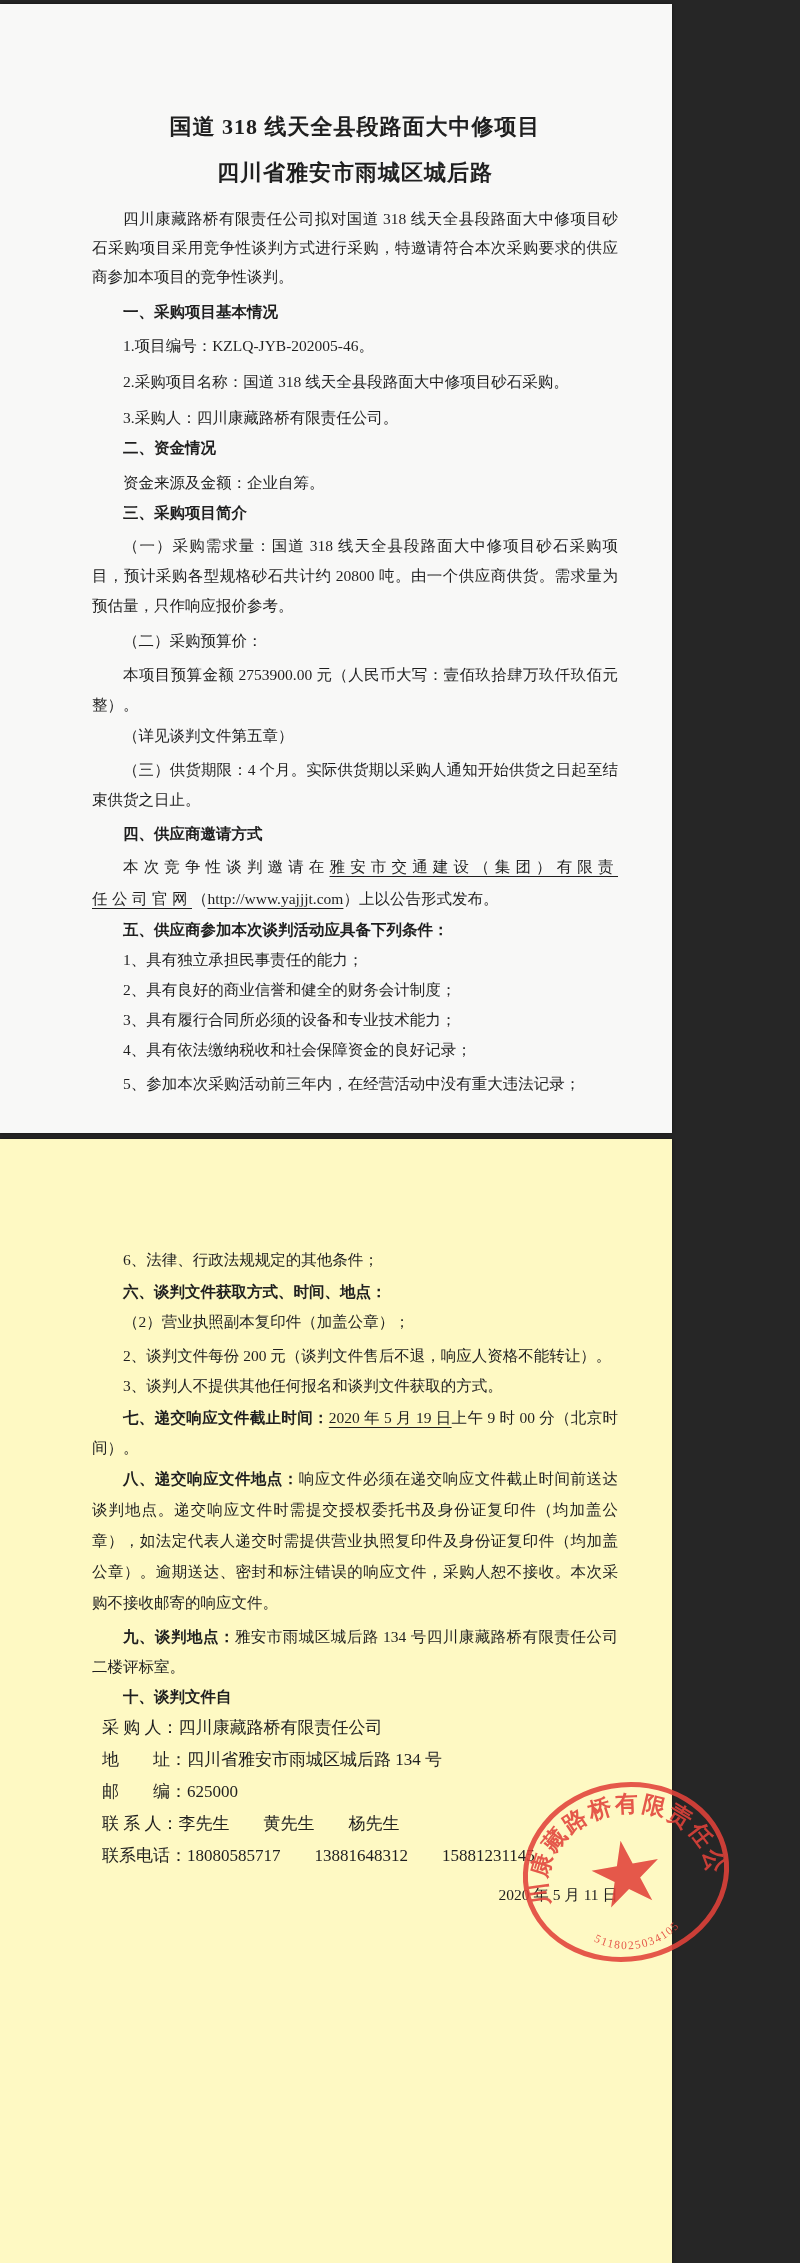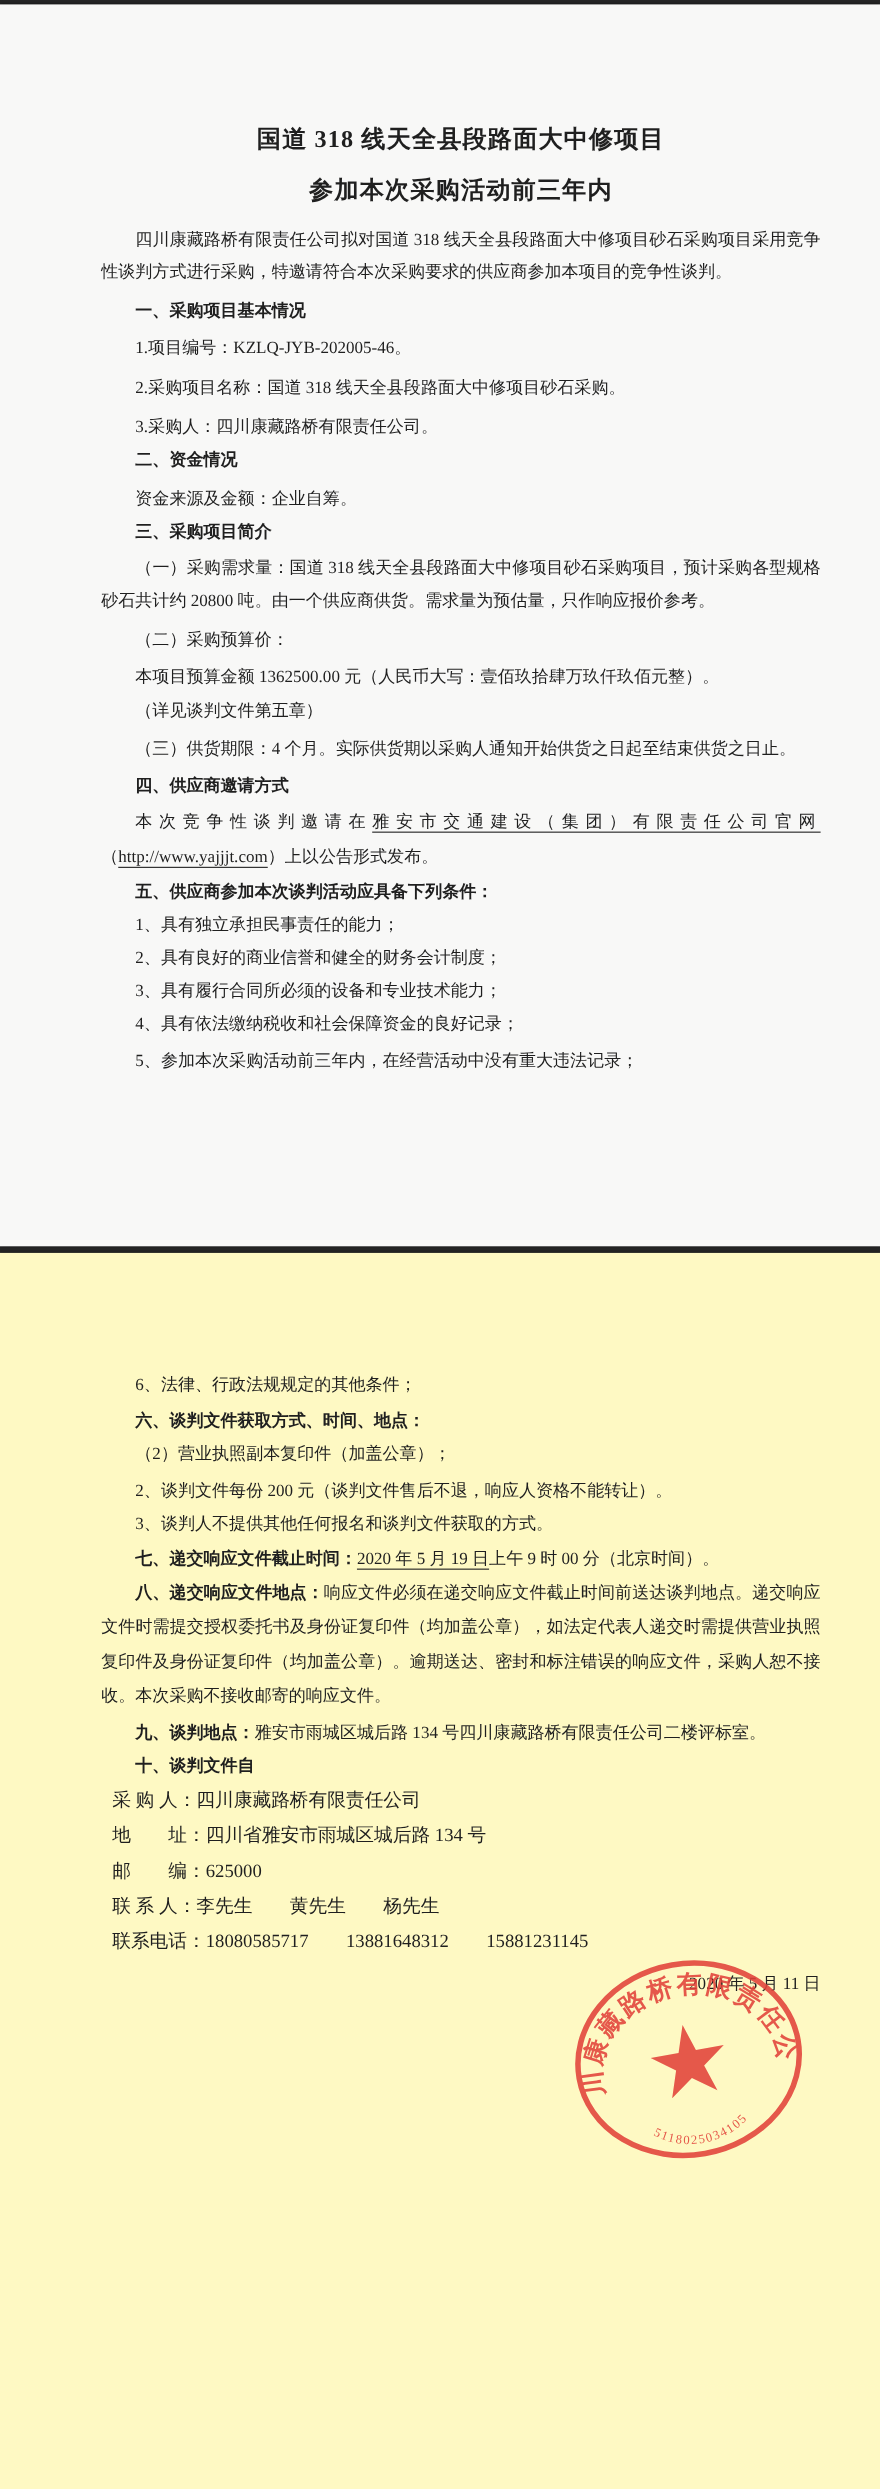--- a/index.html
+++ b/index.html
@@ -3,21 +3,21 @@
 <meta charset="utf-8">
 <style>
   html,body { margin:0; padding:0; }
   body {
     width:800px; height:2263px;
     background:#262626;
     font-family:"Liberation Serif","DejaVu Serif",serif;
     color:#1f1f1f;
     -webkit-font-smoothing:antialiased;
   }
-  .page { box-sizing:border-box; width:800px; box-shadow:0 0 3px rgba(0,0,0,.5); }
+  .page { box-sizing:border-box; width:672px; box-shadow:0 0 3px rgba(0,0,0,.5); }
   #page1 {
     height:1129px; margin-top:4px;
     background:#f8f8f7;
     padding:100px 54px 0 92px;
   }
   #page2 {
     height:1124px; margin-top:6px;
     background:#fef9c3;
     padding:106px 54px 0 92px;
     position:relative;
@@ -38,36 +38,36 @@
   .crow { font-size:17px; line-height:32px; margin:0; padding-left:10px; }
   .date-line { font-size:15.5px; line-height:30px; text-align:right; margin:0; }
   .seal { position:absolute; left:515px; top:640px; opacity:.88; }
   .seal text { font-family:"Liberation Serif","DejaVu Serif",serif; }
 </style>
 </head>
 <body>
 
 <div class="page" id="page1">
   <p class="title">国道 318 线天全县段路面大中修项目</p>
-  <p class="title">参加本次采购活动前三年内</p>
+  <p class="title">四川省雅安市雨城区城后路</p>
 
   <p class="para" style="margin-top:8px; line-height:29px;">四川康藏路桥有限责任公司拟对国道 318 线天全县段路面大中修项目砂石采购项目采用竞争性谈判方式进行采购，特邀请符合本次采购要求的供应商参加本项目的竞争性谈判。</p>
 
   <p class="h" style="margin-top:6px;">一、采购项目基本情况</p>
   <p class="item" style="margin-top:4px;">1.项目编号：KZLQ-JYB-202005-46。</p>
   <p class="item" style="margin-top:6px;">2.采购项目名称：国道 318 线天全县段路面大中修项目砂石采购。</p>
   <p class="item" style="margin-top:6px;">3.采购人：四川康藏路桥有限责任公司。</p>
 
   <p class="h">二、资金情况</p>
   <p class="item" style="margin-top:5px;">资金来源及金额：企业自筹。</p>
 
   <p class="h">三、采购项目简介</p>
   <p class="para" style="margin-top:3px;">（一）采购需求量：国道 318 线天全县段路面大中修项目砂石采购项目，预计采购各型规格砂石共计约 20800 吨。由一个供应商供货。需求量为预估量，只作响应报价参考。</p>
   <p class="item" style="margin-top:5px;">（二）采购预算价：</p>
-  <p class="item" style="margin-top:4px;">本项目预算金额 1362500.00 元（人民币大写：壹佰玖拾肆万玖仟玖佰元整）。</p>
+  <p class="item" style="margin-top:4px;">本项目预算金额 2753900.00 元（人民币大写：壹佰玖拾肆万玖仟玖佰元整）。</p>
   <p class="item" style="margin-top:1px;">（详见谈判文件第五章）</p>
   <p class="para" style="margin-top:4px;">（三）供货期限：4 个月。实际供货期以采购人通知开始供货之日起至结束供货之日止。</p>
 
   <p class="h" style="margin-top:4px;">四、供应商邀请方式</p>
   <p class="para" style="margin-top:2px; line-height:32px;"><span class="sp">本次竞争性谈判邀请在</span><span class="u sp">雅安市交通建设（集团）有限责任公司官网</span><span>（</span><span class="u">http://www.yajjjt.com</span><span>）上以公告形式发布。</span></p>
 
   <p class="h">五、供应商参加本次谈判活动应具备下列条件：</p>
   <p class="item">1、具有独立承担民事责任的能力；</p>
   <p class="item">2、具有良好的商业信誉和健全的财务会计制度；</p>
   <p class="item">3、具有履行合同所必须的设备和专业技术能力；</p>

